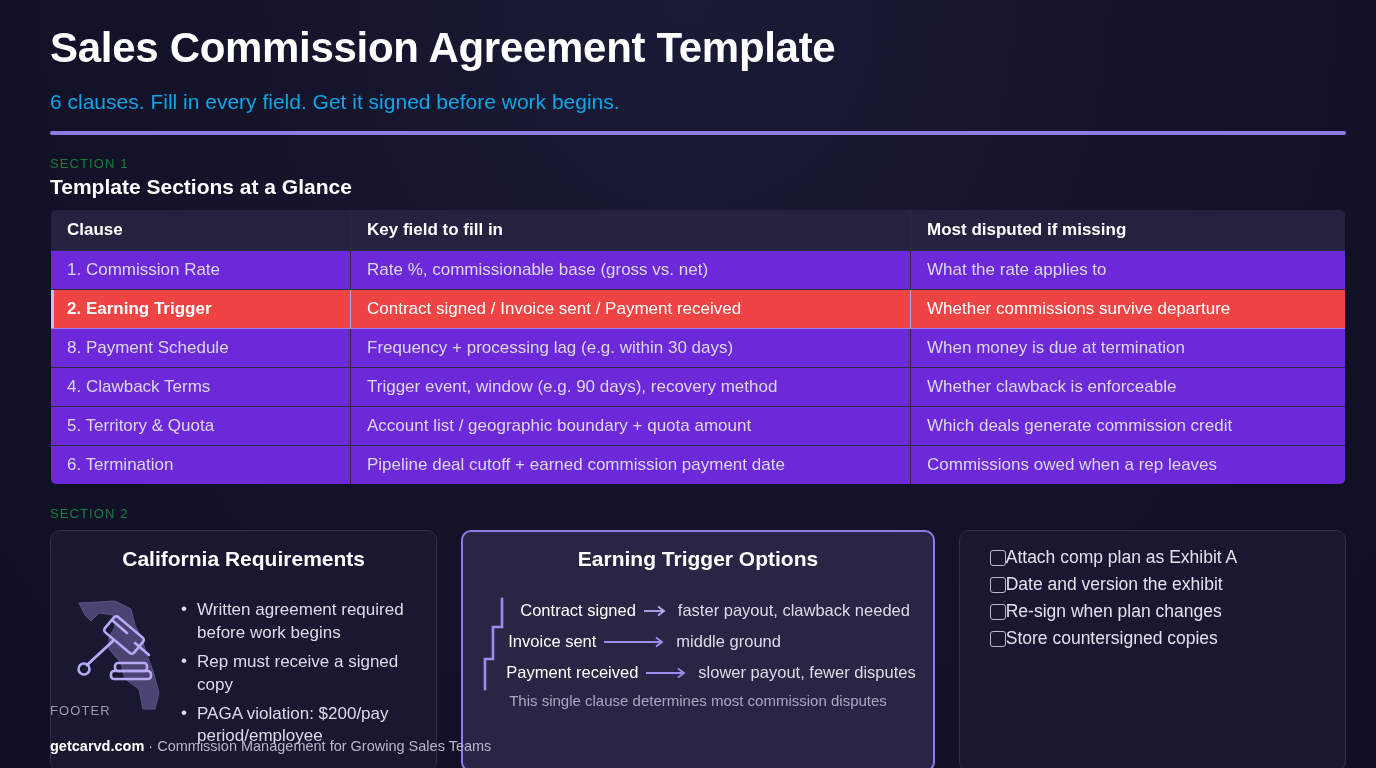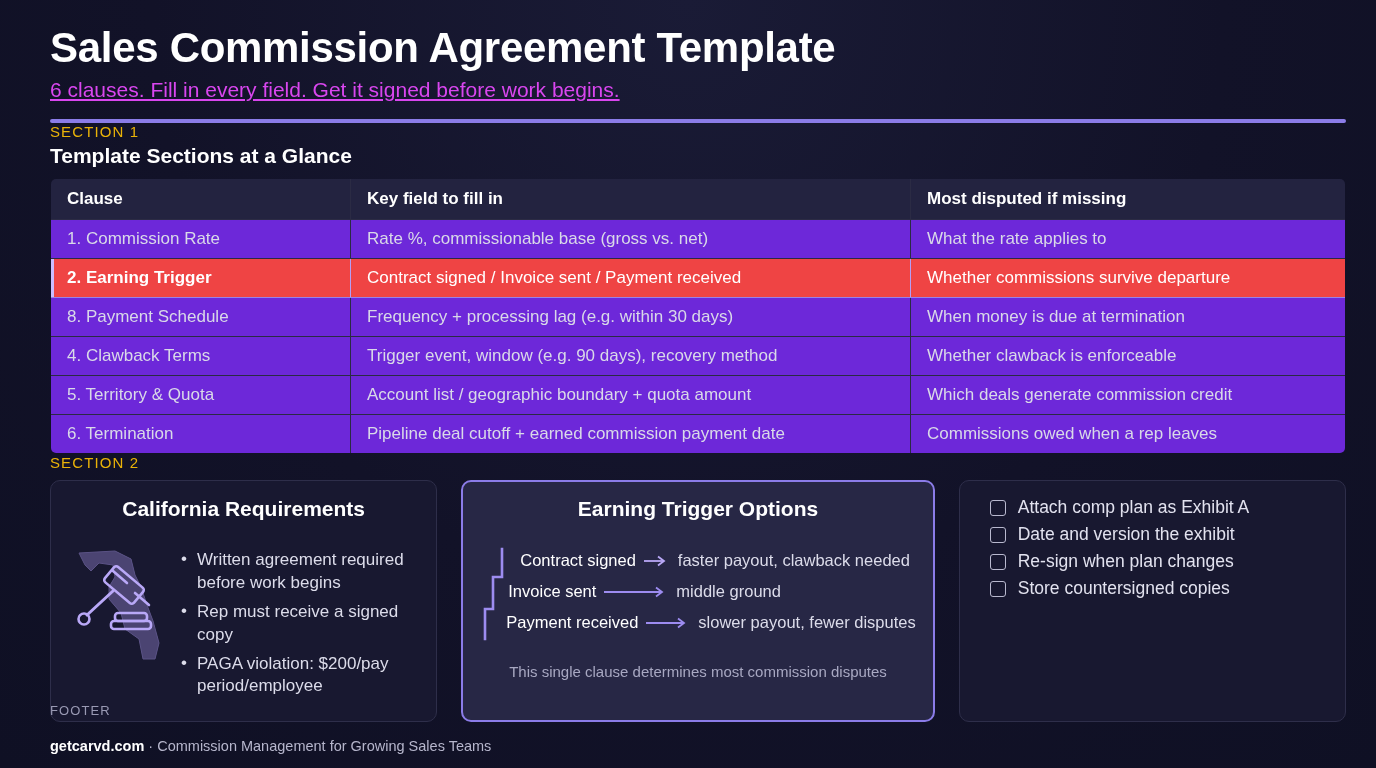--- a/index.html
+++ b/index.html
@@ -30,40 +30,39 @@
   .title {
     font-size: 42px;
     font-weight: bold;
     letter-spacing: -0.3px;
     color: #ffffff;
     line-height: 1.12;
   }
 
   .subtitle {
     font-size: 21px;
-    color: #d946ef;
-    margin-top: 6px;
+    color: #0ea5e9;
+    margin-top: 18px;
     line-height: 1.2;
-    text-decoration: underline;
   }
 
   .rule {
     margin-top: 17px;
     height: 4px;
     width: 100%;
     background: #8b7ce8;
     border-radius: 2px;
   }
 
   
   .section-kicker {
-    font-size: 15px;
+    font-size: 13px;
     letter-spacing: 1.1px;
-    color: #eab308;
-    margin-top: 0;
+    color: #15803d;
+    margin-top: 21px;
   }
 
   .section-title {
     font-size: 21px;
     font-weight: bold;
     color: #ffffff;
     margin-top: 4px;
     margin-bottom: 10px;
   }
 
@@ -174,32 +173,32 @@
   }
   .trig-label { font-weight: normal; color: #ffffff; white-space: nowrap; }
   .trig-arrow { margin: 0 8px; display: inline-flex; align-items: center; }
   .trig-desc { color: #dcdcea; white-space: nowrap; }
 
   .trig-row.r1 { padding-left: 14px; }
   .trig-row.r2 { padding-left: 2px; }
   .trig-row.r3 { padding-left: 0px; }
 
   .trig-note {
-    margin-top: 25px;
+    margin-top: 4px;
     font-size: 15px;
     color: #a8a8c2;
     text-align: center;
   }
 
   
   .check-list { list-style: none; padding-left: 12px; }
   .check-item {
     display: flex;
     align-items: center;
-    gap: 12px;
+    gap: 0;
     margin-bottom: 6px;
     font-size: 17.5px;
     color: #e2e2ef;
   }
   .checkbox {
     flex: 0 0 auto;
     width: 16px; height: 16px;
     border: 1.6px solid #b9b9cf;
     border-radius: 3px;
     background: transparent;

